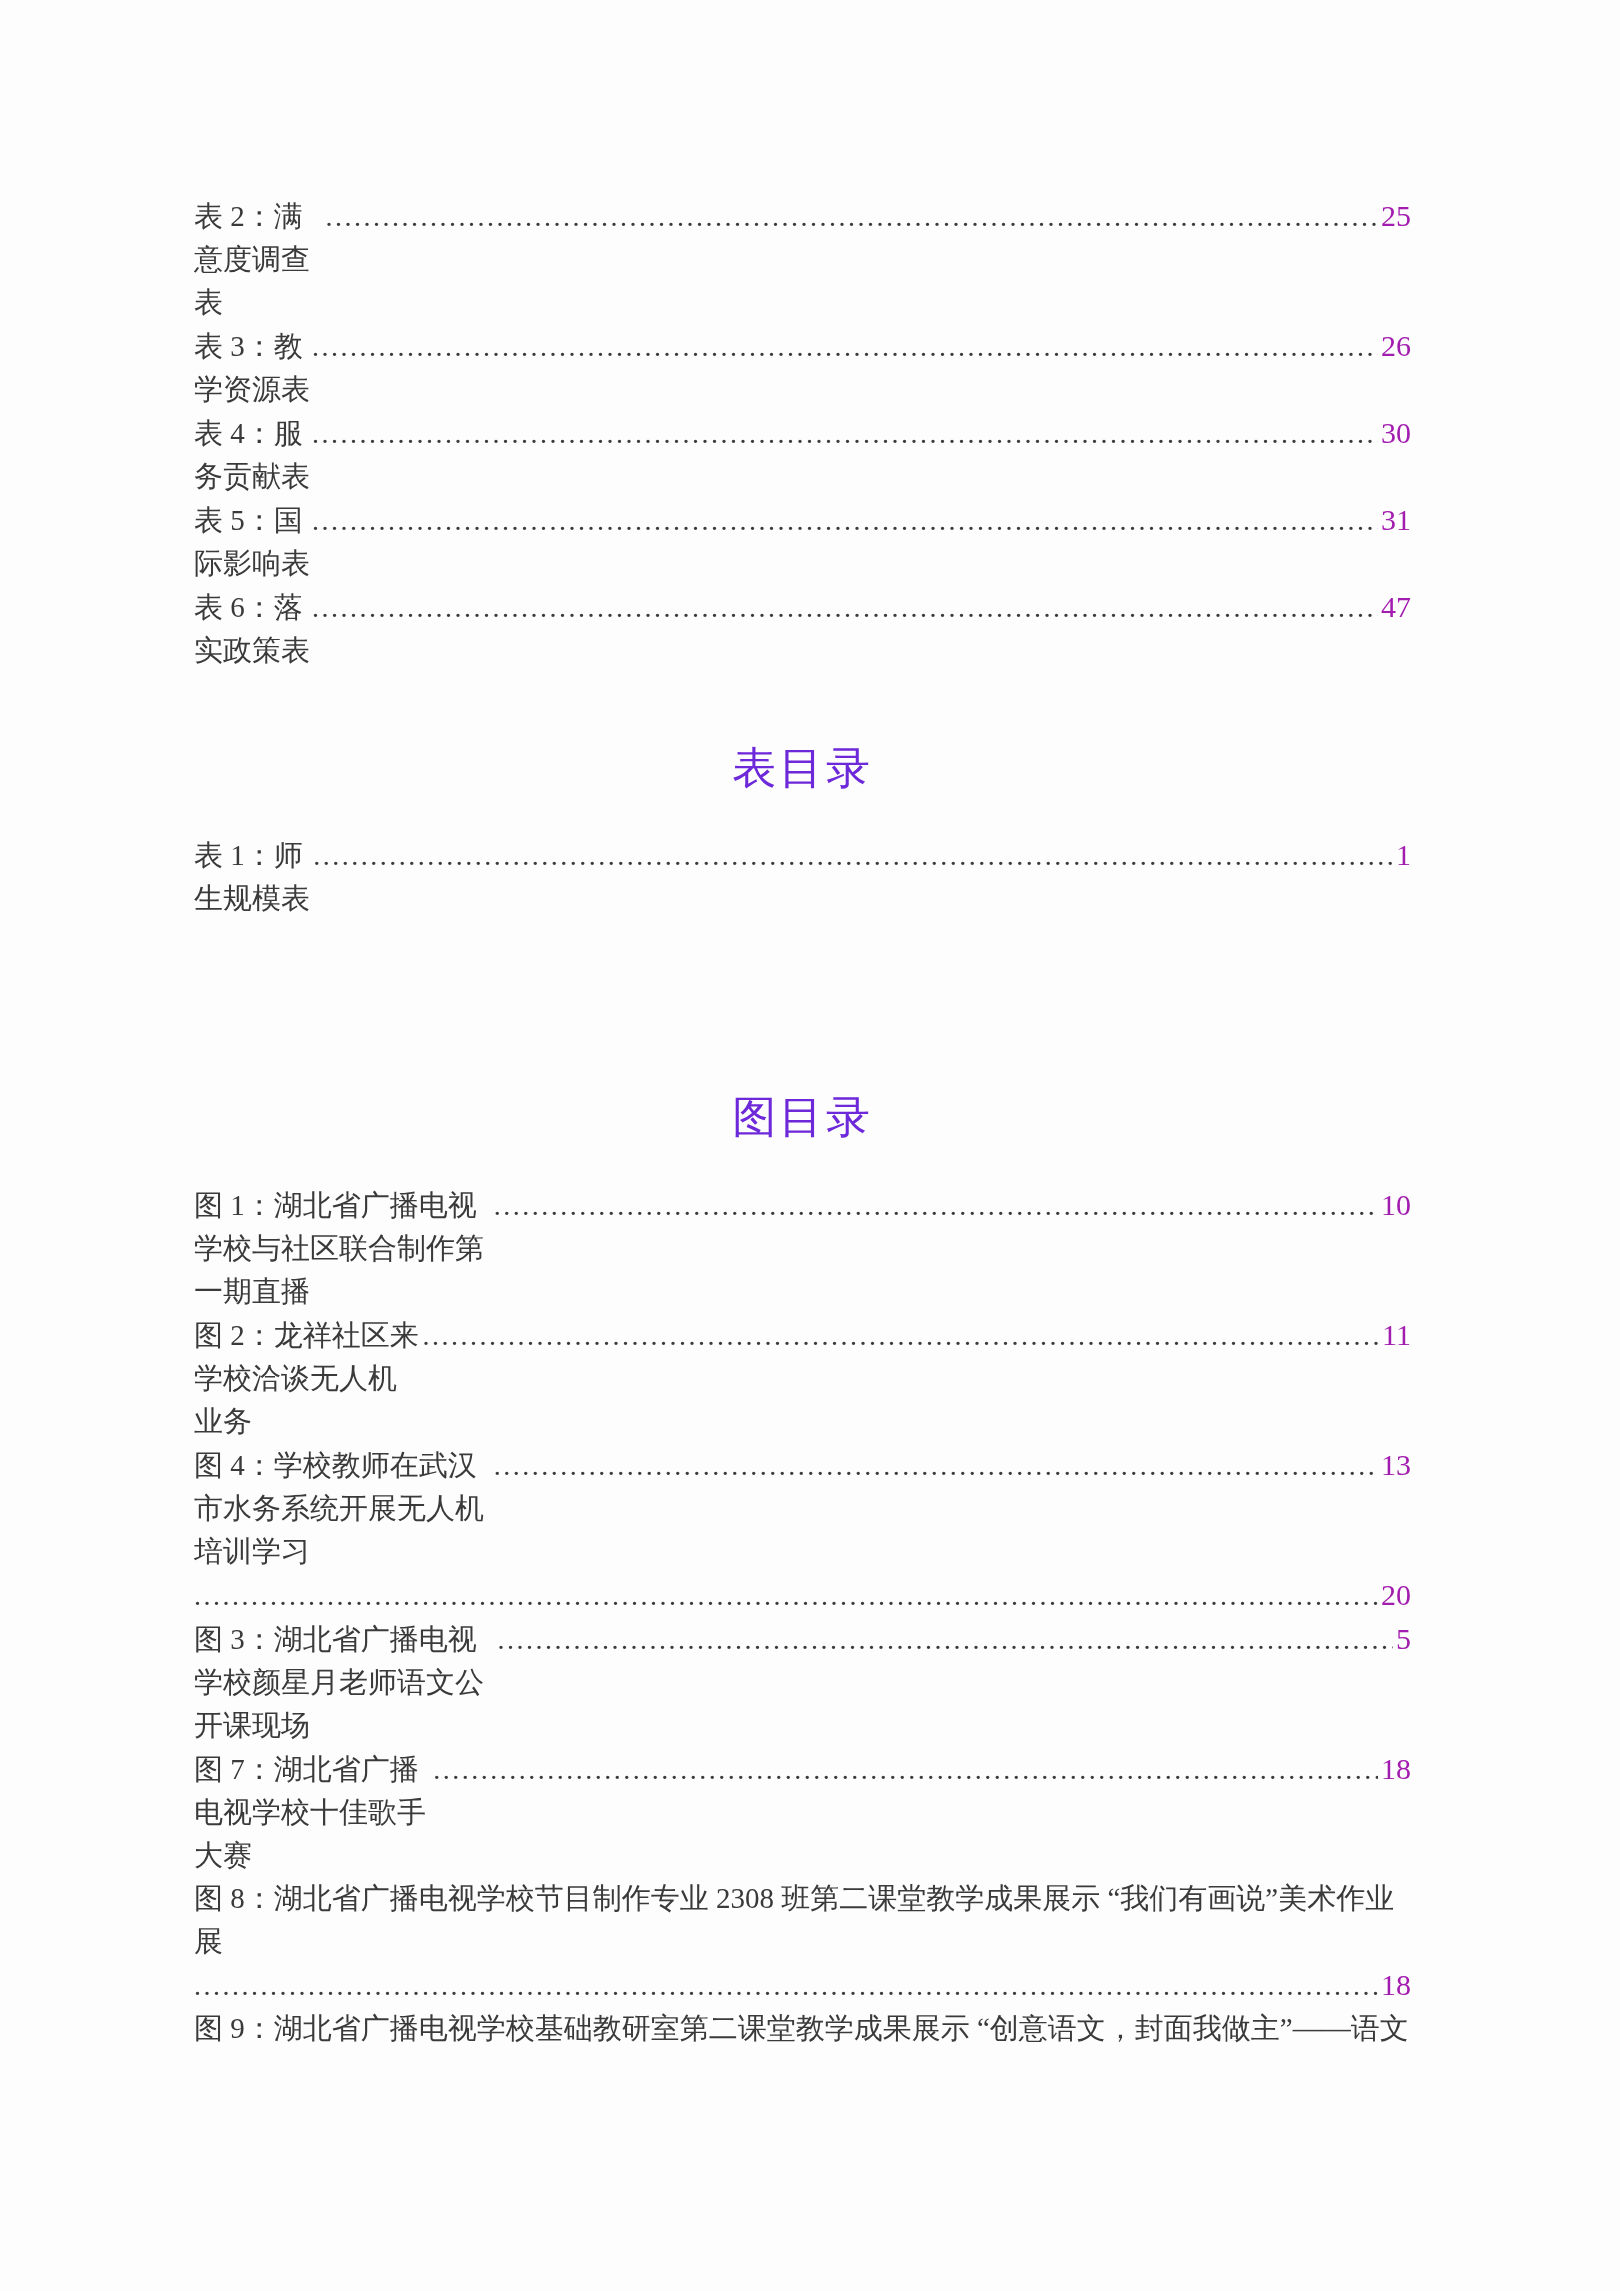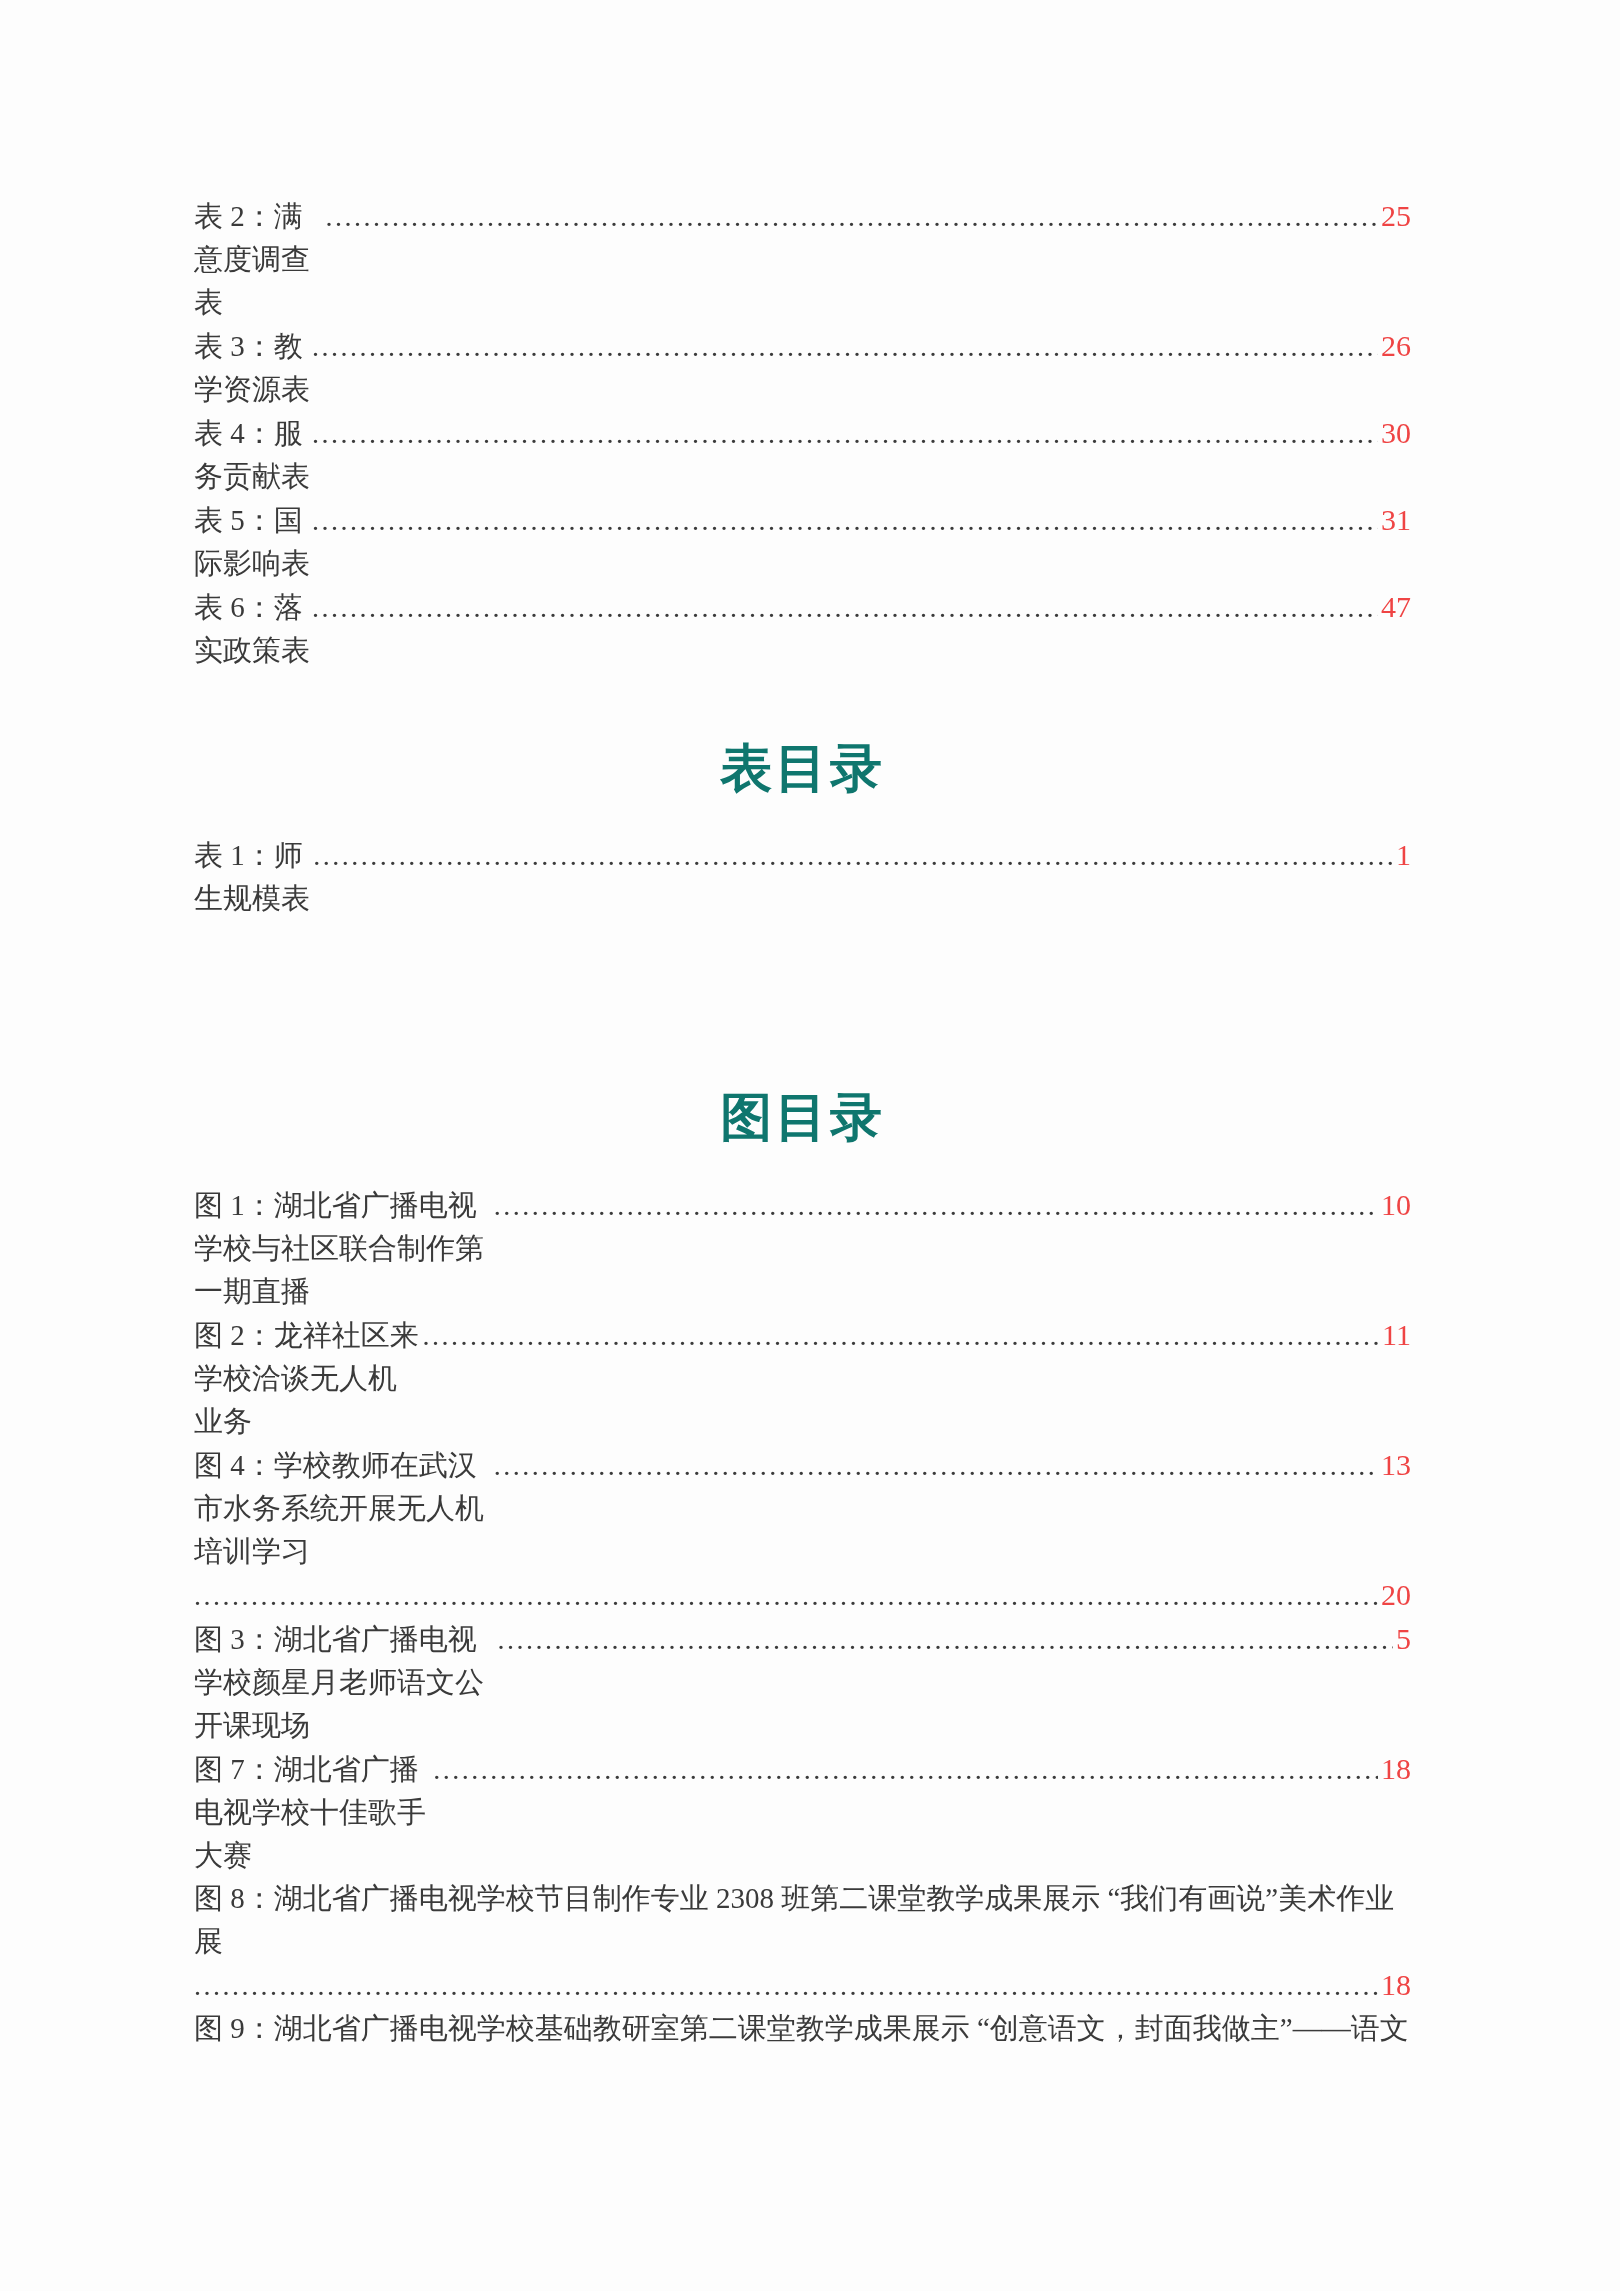--- a/index.html
+++ b/index.html
@@ -18,26 +18,26 @@
     overflow: hidden;
     font-family: "Liberation Serif", "DejaVu Serif", serif;
     color: #3a3a3a;
   }
   .toc-section { margin: 0; }
   .section-1 { margin-top: 60px; }
   .section-2 { margin-top: 161px; }
 
   .toc-heading {
     font-family: "Liberation Serif", "DejaVu Serif", serif;
-    font-weight: 700;
-    font-size: 52px;
+    font-weight: 400;
+    font-size: 44px;
     line-height: 74px;
     letter-spacing: 2.9px;
     text-align: center;
-    color: #0f766e;
+    color: #6d28d9;
     margin: 0 0 27.4px 0;
   }
   .toc-line {
     display: flex;
     align-items: baseline;
     font-size: 29px;
     line-height: 43px;
     overflow: hidden;
   }
   .toc-text {
@@ -54,21 +54,21 @@
     content: "......................................................................................................................................................................................................................";
     letter-spacing: 2.5px;
     font-size: 28px;
     color: #3a3a3a;
   }
   .toc-page {
     flex: 0 0 auto;
     white-space: nowrap;
     padding-left: 2.9px;
     font-size: 30px;
-    color: #ef4444;
+    color: #a21caf;
   }
 </style>
 </head>
 <body>
 
 <div class="page">
   <div id="toc-root">
       <section class="toc-section section-0">
         <div class="toc-line">
           <span class="toc-text">表 2：满意度调查表</span>

